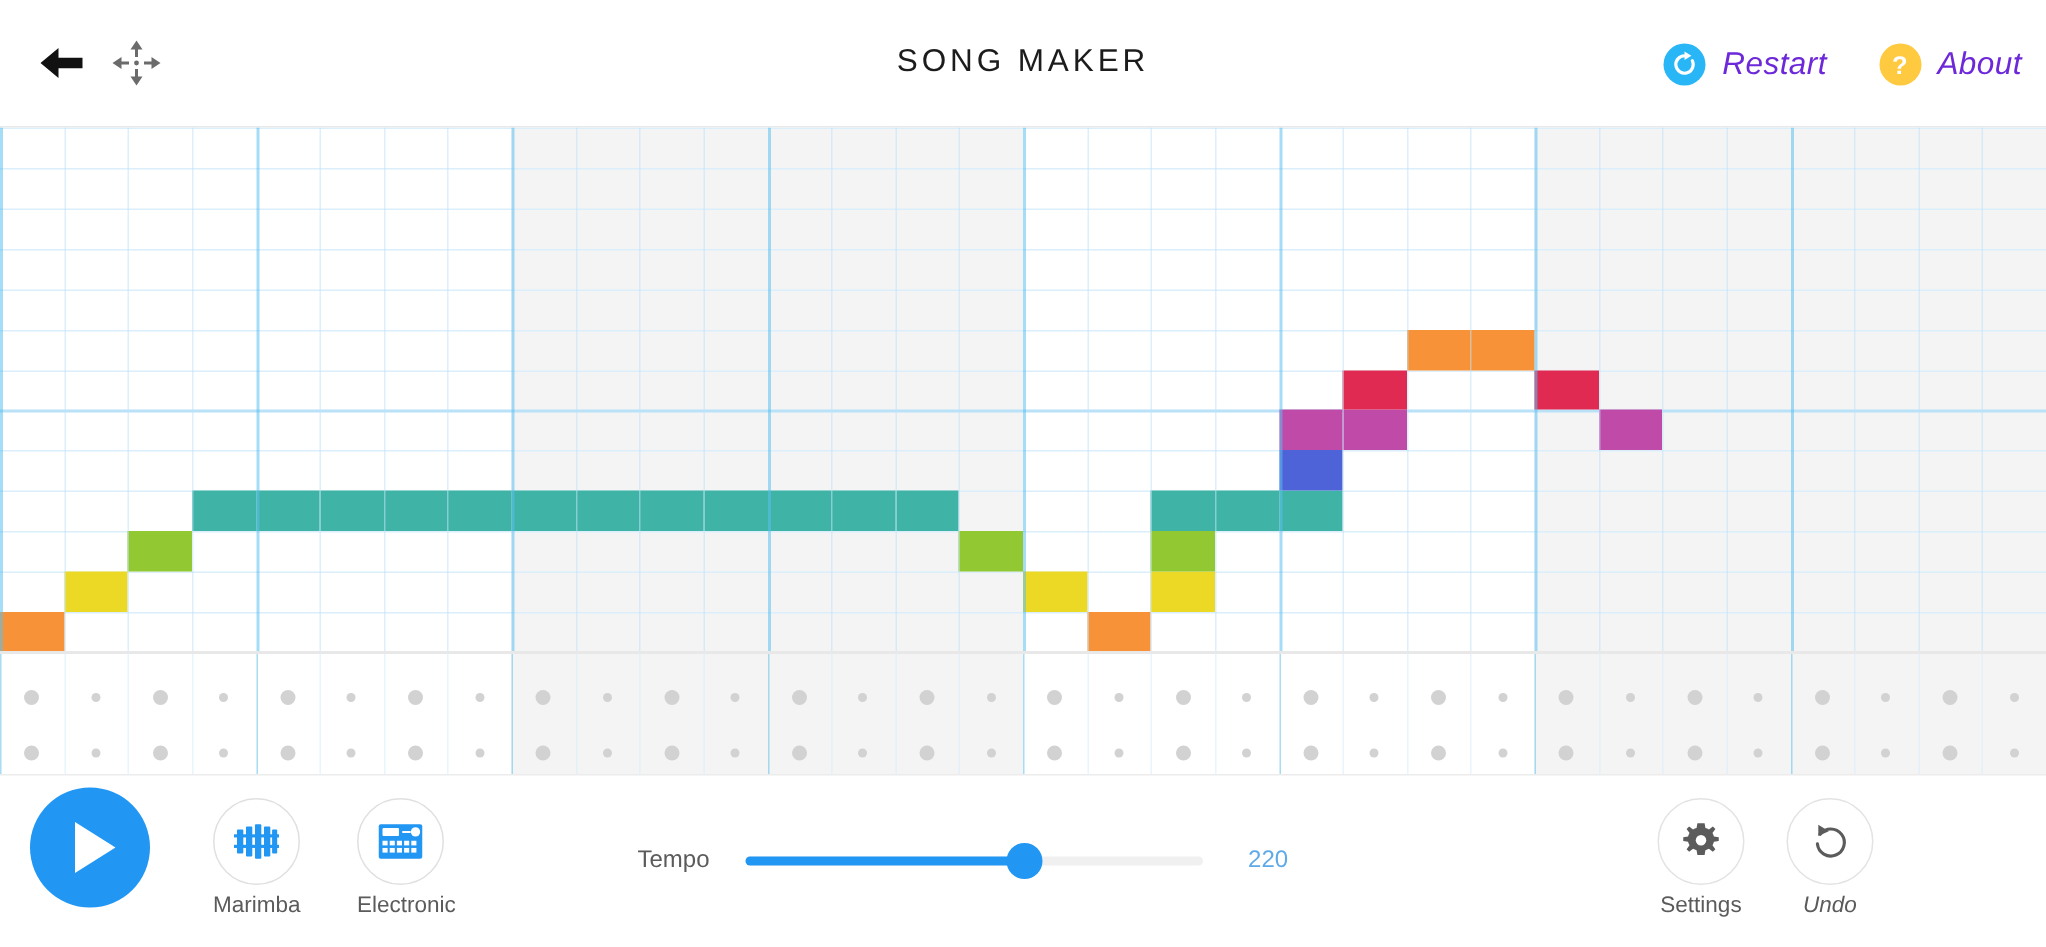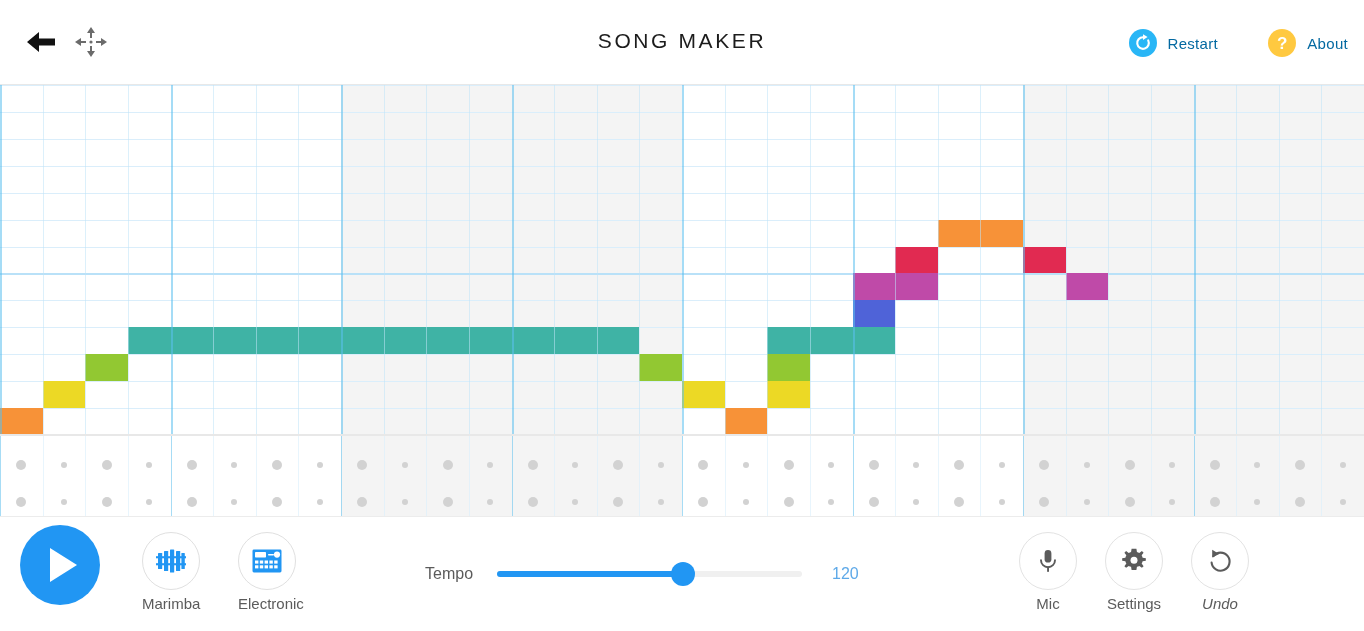--- a/index.html
+++ b/index.html
@@ -35,21 +35,21 @@
     position:absolute; top:27px; height:32px;
     display:flex; align-items:center; cursor:pointer;
     white-space:nowrap;
   }
   .header-btn .hb-circle {
     width:28px; height:28px; border-radius:50%;
     display:flex; align-items:center; justify-content:center;
     flex:0 0 auto;
   }
   .header-btn .hb-label {
-    margin-left:11px; font-size:15px; color:#0369a1; letter-spacing:0.3px;
+    margin-left:11px; font-size:21px; color:#6d28d9; letter-spacing:0.3px;font-style:italic;
   }
   #restart-button { right:146px; }
   #about-button { right:16px; }
 
   
   #grid-area {
     position:absolute; left:0; top:84px; width:1364px; height:350px;
     background:#ffffff;
     border-top:1px solid #e8e8e8;
     overflow:hidden;
@@ -434,35 +434,23 @@
     </div>
     <div class="instr-label">Marimba</div>
   </div>
 
   <div id="tempo-group">
     <span id="tempo-label">Tempo</span>
     <div id="tempo-slider">
       <div id="tempo-fill" style="width: 186.05px; background: rgb(33, 150, 243);"></div>
       <div id="tempo-thumb" style="left: 186.05px; background: rgb(33, 150, 243);"></div>
     </div>
-    <span id="tempo-value" style="color: rgb(94, 169, 232);">120</span>
-  </div>
-
-  <div id="mic-button" class="tool-btn">
-    <div class="tool-circle">
-      <svg width="24" height="26" viewBox="0 0 24 26">
-        <g fill="#5b5b5b">
-          <rect x="8.6" y="2" width="6.8" height="12.6" rx="3.4"></rect>
-          <path d="M5 12.2 a7 7 0 0 0 14 0" fill="none" stroke="#5b5b5b" stroke-width="1.9" stroke-linecap="round"></path>
-          <rect x="11.1" y="18.6" width="1.9" height="5.2"></rect>
-        </g>
-      </svg>
-    </div>
-    <div class="tool-label">Mic</div>
-  </div>
+    <span id="tempo-value" style="color: rgb(94, 169, 232);">220</span>
+  </div>
+
 
   <div id="settings-button" class="tool-btn">
     <div class="tool-circle">
       <svg width="26" height="26" viewBox="0 0 26 26">
         <path fill="#5b5b5b" d="M13 0.8 l2.4 0 0.55 3.2 a8.8 8.8 0 0 1 2.35 0.98 l2.6-1.95 1.7 1.7 -1.95 2.6 a8.8 8.8 0 0 1 0.98 2.35 l3.2 0.55 0 2.4 -3.2 0.55 a8.8 8.8 0 0 1 -0.98 2.35 l1.95 2.6 -1.7 1.7 -2.6-1.95 a8.8 8.8 0 0 1 -2.35 0.98 l-0.55 3.2 -2.4 0 -2.4 0 -0.55-3.2 a8.8 8.8 0 0 1 -2.35-0.98 l-2.6 1.95 -1.7-1.7 1.95-2.6 a8.8 8.8 0 0 1 -0.98-2.35 l-3.2-0.55 0-2.4 3.2-0.55 a8.8 8.8 0 0 1 0.98-2.35 l-1.95-2.6 1.7-1.7 2.6 1.95 a8.8 8.8 0 0 1 2.35-0.98 l0.55-3.2 z"></path>
         <circle cx="13" cy="12.2" r="3.5" fill="#fff"></circle>
       </svg>
     </div>
     <div class="tool-label">Settings</div>
   </div>

